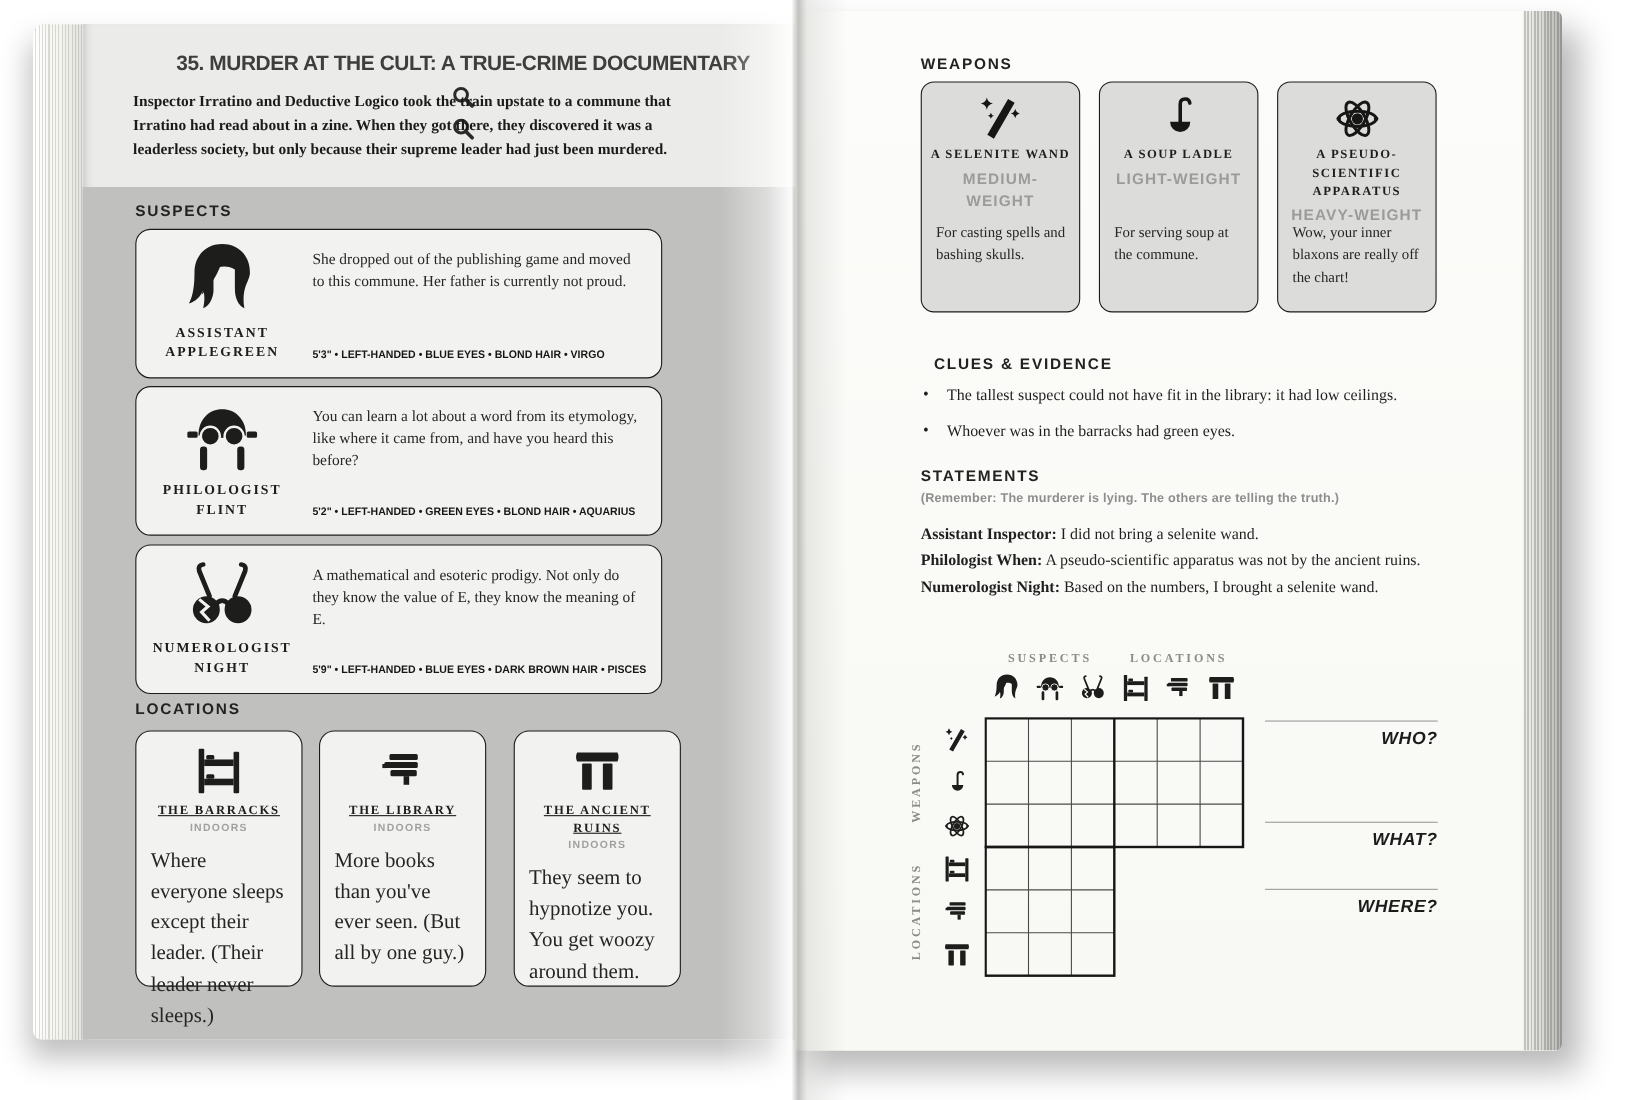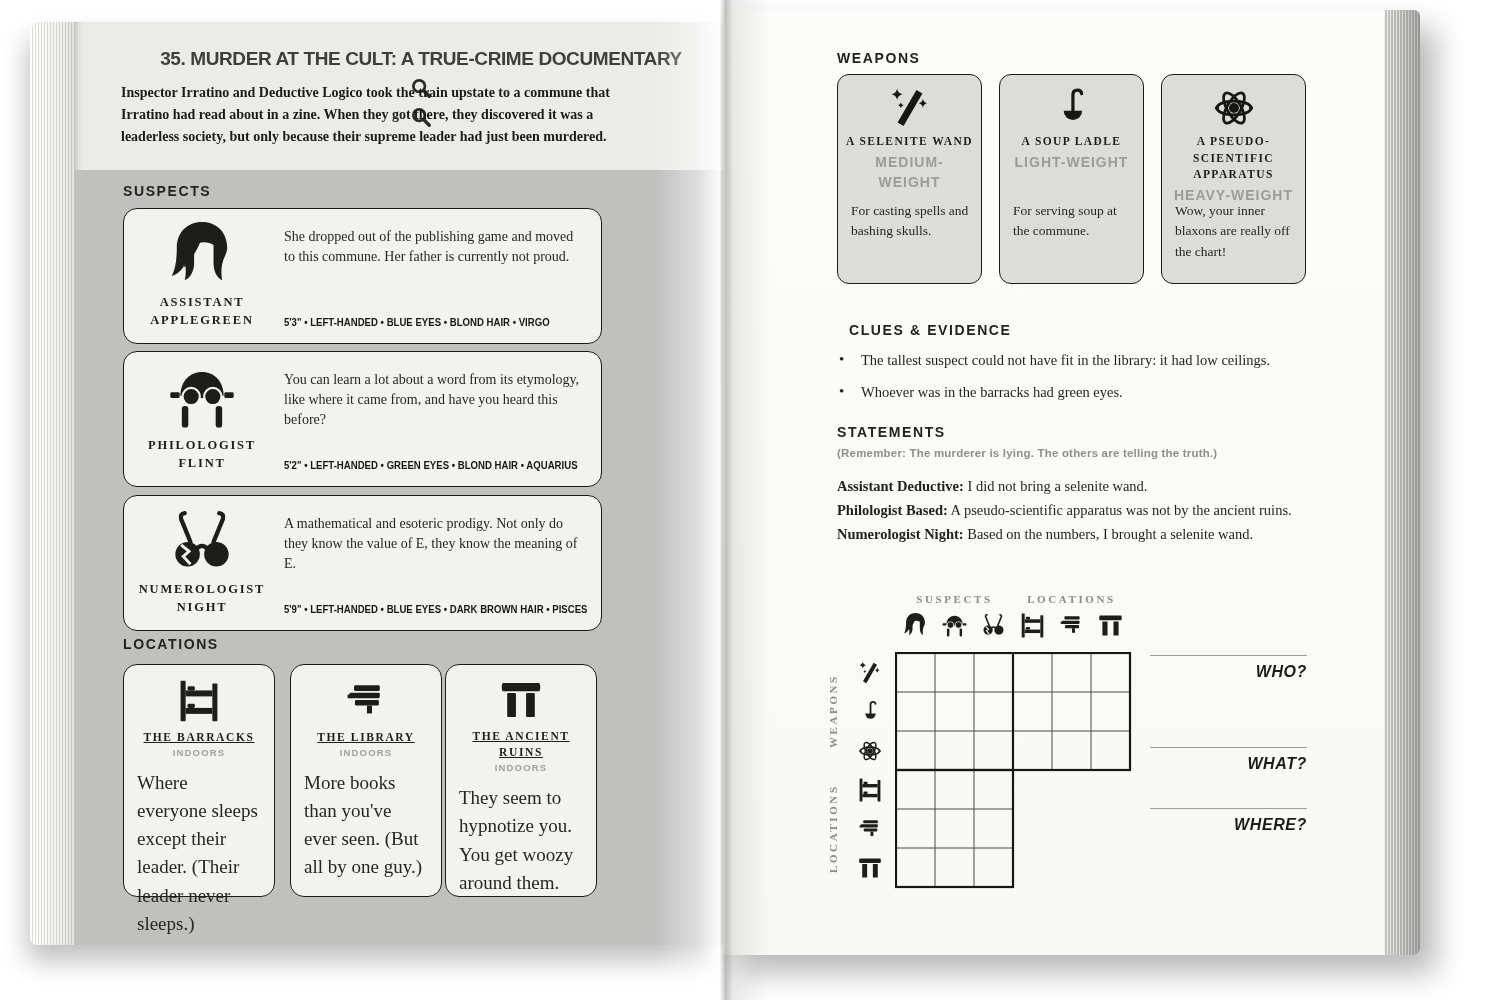--- a/index.html
+++ b/index.html
@@ -31,21 +31,21 @@
   .sc-iconbox svg{width:72px;height:72px;color:#1d1d1b;}
   .sc-name{position:absolute;left:8px;top:84px;width:140px;text-align:center;
            font-family:"Liberation Serif",serif;font-weight:bold;font-size:12.5px;line-height:1.45;
            letter-spacing:1.8px;color:#1d1d1b;}
   .sc-desc{position:absolute;left:160px;top:18px;width:302px;
            font-family:"Liberation Serif",serif;font-size:14px;line-height:1.43;color:#262624;}
   .sc-stats{position:absolute;left:160px;bottom:15px;width:310px;white-space:nowrap;
             font-size:10px;font-weight:bold;letter-spacing:0px;color:#161614;
             transform:scaleX(.96);transform-origin:left;}
   .lcard{width:150px;height:231px;top:494px;display:flex;flex-direction:column;align-items:center;}
-  .lc1{left:48px;}.lc2{left:215px;}.lc3{left:370px;justify-content:center;}
+  .lc1{left:48px;}.lc2{left:215px;}.lc3{left:392px;}
   .lc-icon{margin-top:13px;height:46px;}
   .lc-icon svg{width:46px;height:46px;color:#1d1d1b;}
   .lc-name{margin-top:5px;padding:0 8px;text-align:center;font-family:"Liberation Serif",serif;
            font-weight:bold;font-size:11.5px;line-height:1.4;letter-spacing:1.6px;color:#1d1d1b;text-decoration:underline;}
   .lc-type{margin-top:2px;font-size:9.5px;font-weight:bold;letter-spacing:1.2px;color:#a0a09e;}
   .lc-desc{margin-top:11px;padding:0 13px;align-self:stretch;
            font-family:"Liberation Serif",serif;font-size:19px;line-height:1.48;color:#262624;}
   
   .spine{position:absolute;left:655px;top:0;width:140px;height:1000px;z-index:6;pointer-events:none;
          background:linear-gradient(90deg,rgba(255,255,255,0) 0%,rgba(255,255,255,.45) 30%,
@@ -308,22 +308,22 @@
 
     <h2 class="rp-label" style="left:126px;top:312px;">CLUES &amp; EVIDENCE</h2>
     <ul class="clues">
       <li>The tallest suspect could not have fit in the library: it had low ceilings.</li>
       <li>Whoever was in the barracks had green eyes.</li>
     </ul>
 
     <h2 class="rp-label" style="left:114px;top:414px;">STATEMENTS</h2>
     <p class="stmt-note">(Remember: The murderer is lying. The others are telling the truth.)</p>
     <div class="stmts">
-      <p><b>Assistant Deductive:</b> <span>I did not bring a selenite wand.</span></p>
-      <p><b>Philologist Based:</b> <span>A pseudo-scientific apparatus was not by the ancient ruins.</span></p>
+      <p><b>Assistant Inspector:</b> <span>I did not bring a selenite wand.</span></p>
+      <p><b>Philologist When:</b> <span>A pseudo-scientific apparatus was not by the ancient ruins.</span></p>
       <p><b>Numerologist Night:</b> <span>Based on the numbers, I brought a selenite wand.</span></p>
     </div>
 
     <div class="colgroup cg1">SUSPECTS</div>
     <div class="colgroup cg2">LOCATIONS</div>
 
     <div class="colicons">
       <span><svg>
             <use href="#sym-applegreen"></use>
           </svg></span>

